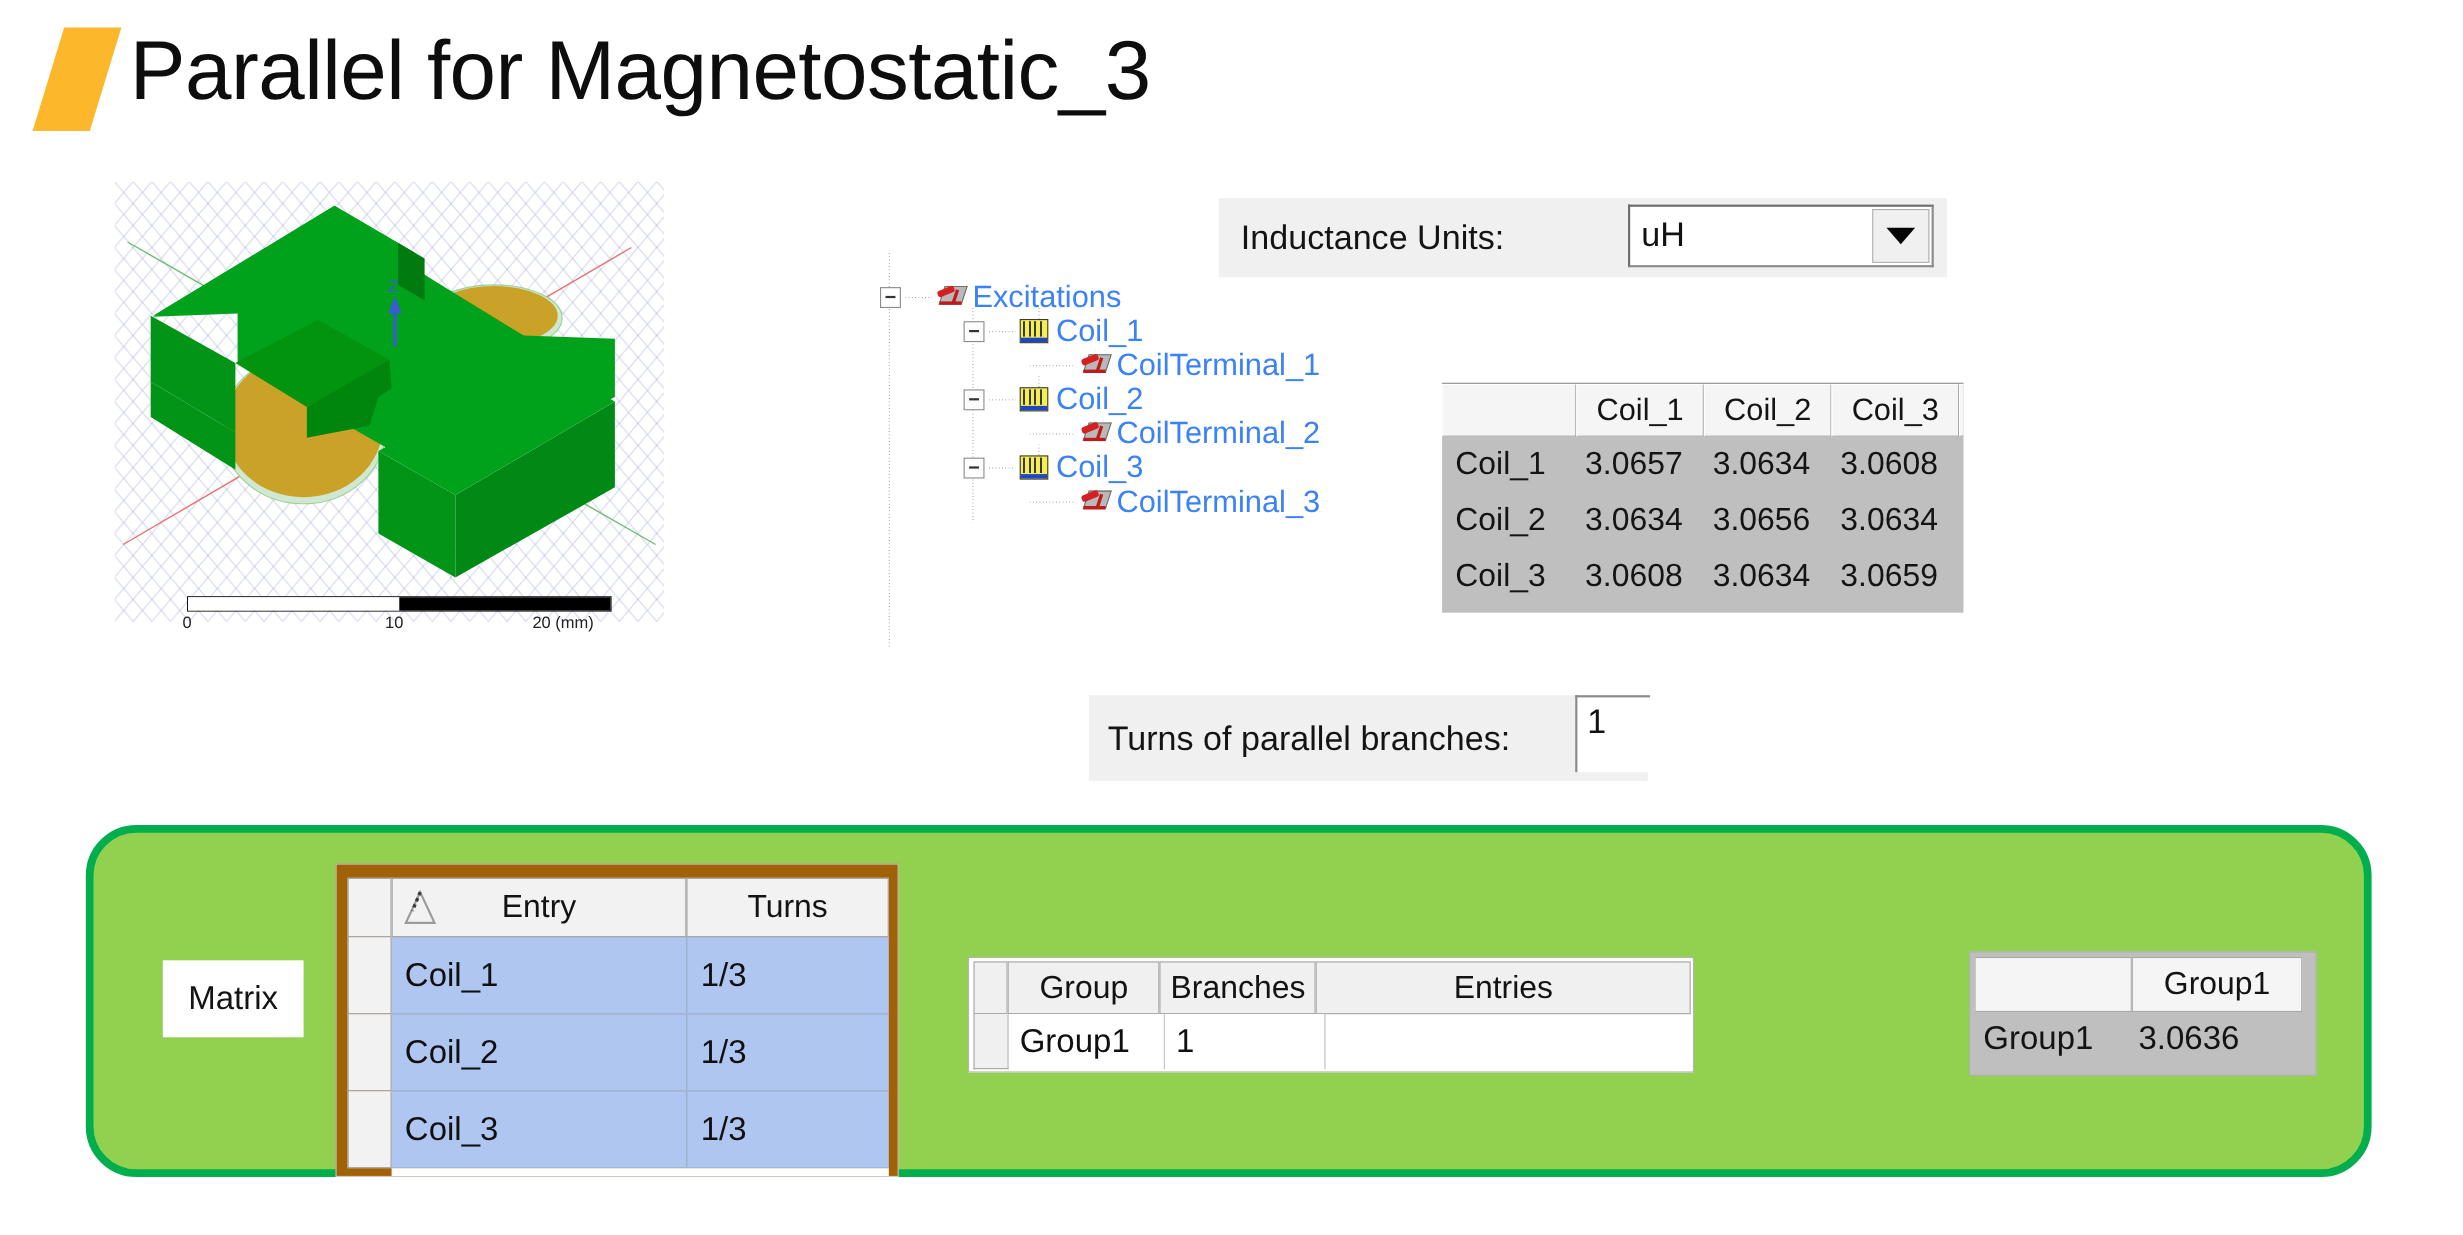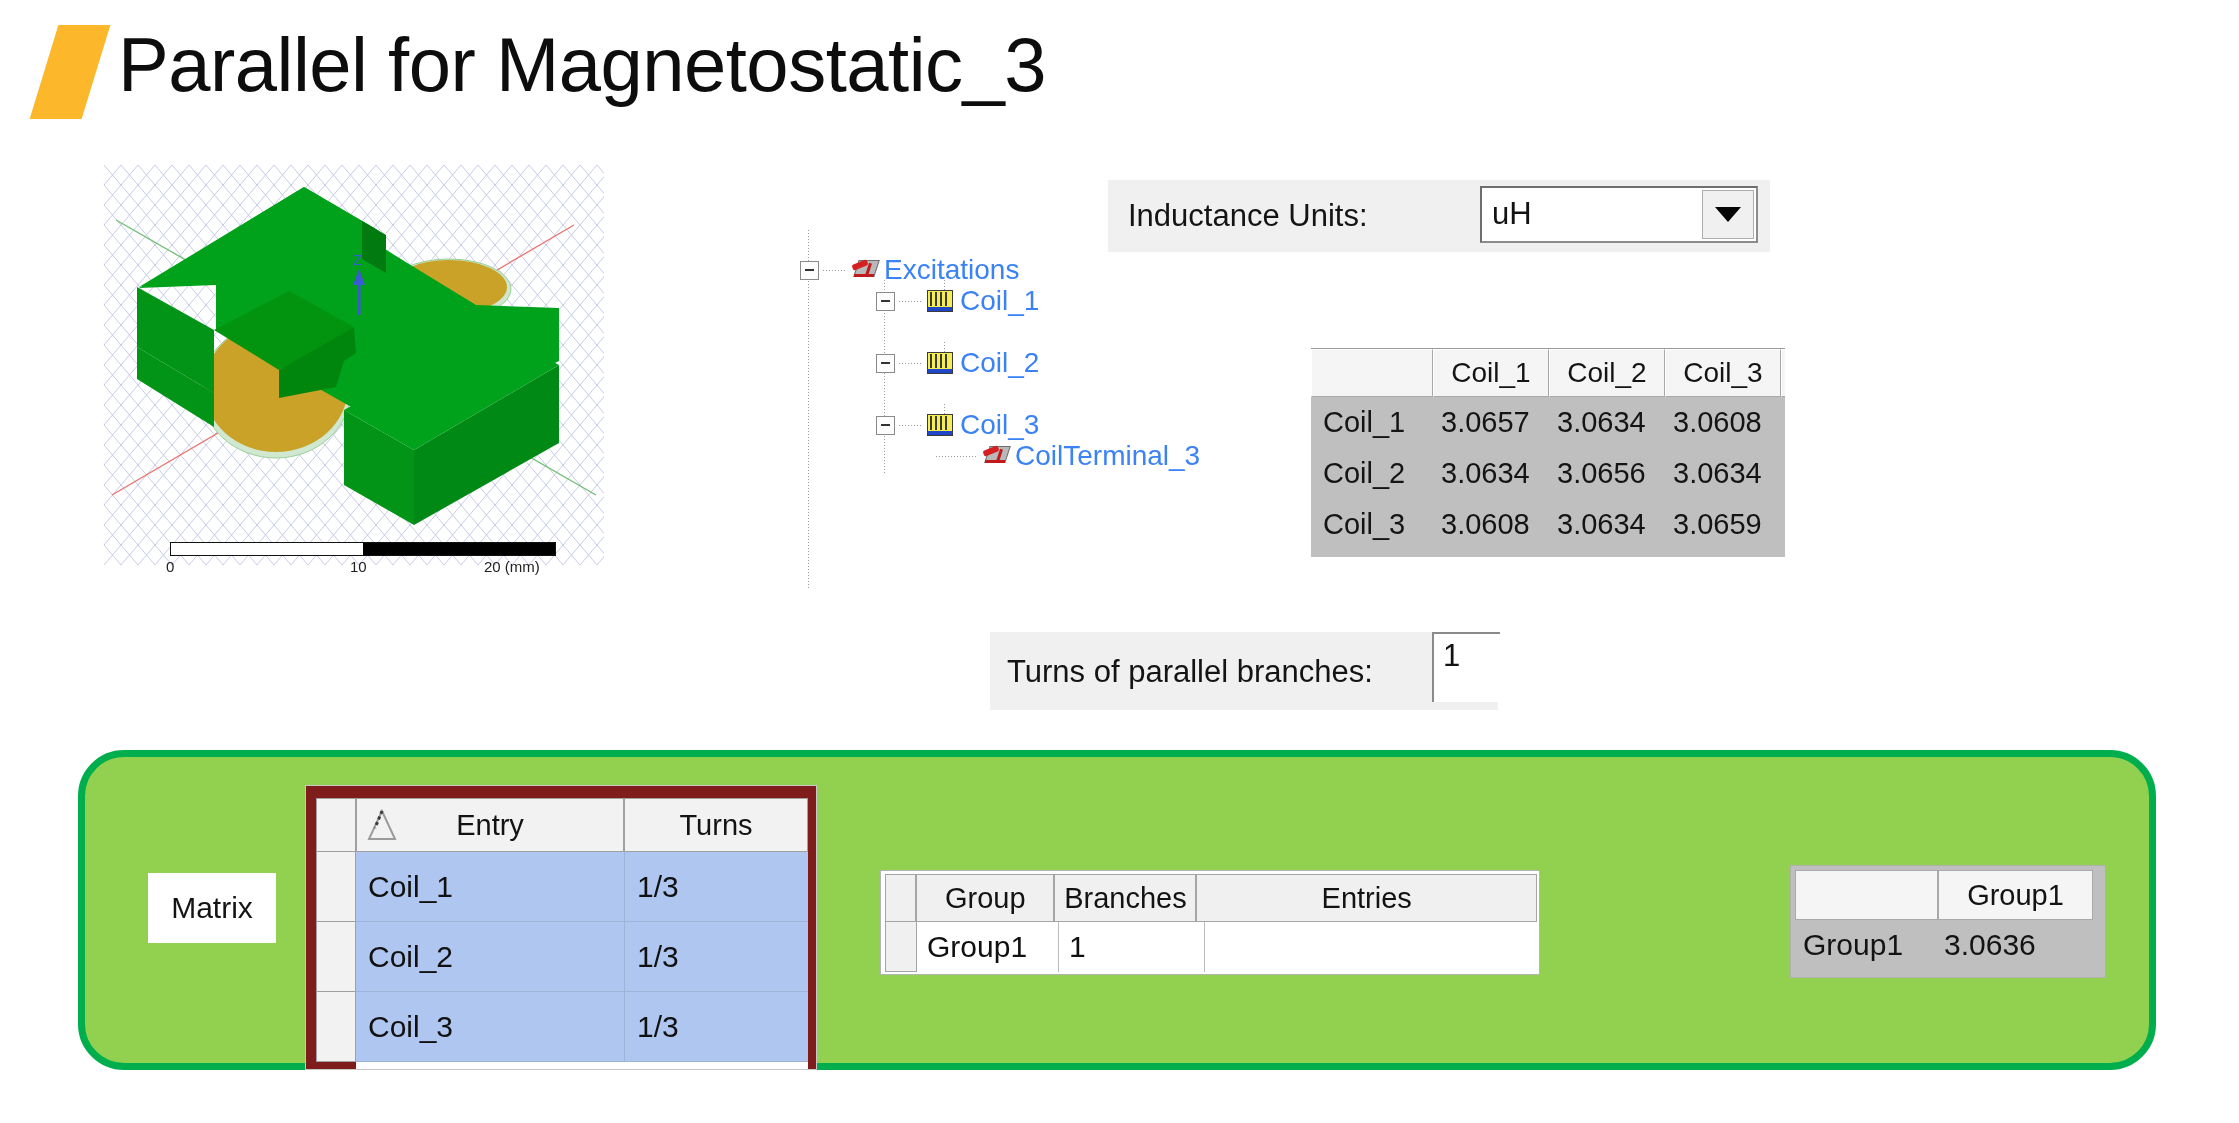--- a/index.html
+++ b/index.html
@@ -122,21 +122,21 @@
     background:#92D050;border:7px solid #00AE4D;border-radius:46px;box-sizing:border-box;
   }
   #matrix-tag{
     position:absolute;left:148px;top:873px;width:128px;height:70px;background:#ffffff;
     display:flex;align-items:center;justify-content:center;font-size:30px;color:#141414;
   }
 
   
   #turns-table{
     position:absolute;left:305px;top:785px;width:512px;height:285px;
-    background:#7f1d1d;border:1px solid #c8c8c8;box-sizing:border-box;overflow:hidden;
+    background:#a16207;border:1px solid #c8c8c8;box-sizing:border-box;overflow:hidden;
   }
   #turns-head{position:absolute;left:10px;top:12px;width:492px;height:54px;display:flex;}
   .th-cell{
     height:54px;background:#f2f2f2;border:1px solid #a0a0a0;box-sizing:border-box;
     display:flex;align-items:center;justify-content:center;font-size:29px;color:#131313;
   }
   .th-gutter{width:40px;justify-content:center;}
   .th-entry{width:268px;position:relative;}
   .th-turns{width:184px;}
   .sort-tri-svg{position:absolute;left:8px;top:7px;}
@@ -272,29 +272,49 @@
 
   <div class="tree-row" style="left:76px;top:31px;">
     <span class="exp-box"></span>
     <span class="dots-h" style="width:24px;margin:0 4px;"></span>
     <span class="ico-coil">
         <i class="bars"></i>
         <i class="blue"></i>
       </span>
     <span class="lbl">Coil_1</span>
   </div>
+  <div class="tree-row" style="left:136px;top:62px;">
+    <span class="dots-h" style="width:40px;margin-right:6px;"></span>
+    <span class="ico-term">
+        <i class="sheet"></i>
+        <i class="red1"></i>
+        <i class="red2"></i>
+        <i class="tick"></i>
+      </span>
+    <span class="lbl">CoilTerminal_1</span>
+  </div>
 
   <div class="tree-row" style="left:76px;top:93px;">
     <span class="exp-box"></span>
     <span class="dots-h" style="width:24px;margin:0 4px;"></span>
     <span class="ico-coil">
         <i class="bars"></i>
         <i class="blue"></i>
       </span>
     <span class="lbl">Coil_2</span>
+  </div>
+  <div class="tree-row" style="left:136px;top:124px;">
+    <span class="dots-h" style="width:40px;margin-right:6px;"></span>
+    <span class="ico-term">
+        <i class="sheet"></i>
+        <i class="red1"></i>
+        <i class="red2"></i>
+        <i class="tick"></i>
+      </span>
+    <span class="lbl">CoilTerminal_2</span>
   </div>
 
   <div class="tree-row" style="left:76px;top:155px;">
     <span class="exp-box"></span>
     <span class="dots-h" style="width:24px;margin:0 4px;"></span>
     <span class="ico-coil">
         <i class="bars"></i>
         <i class="blue"></i>
       </span>
     <span class="lbl">Coil_3</span>

